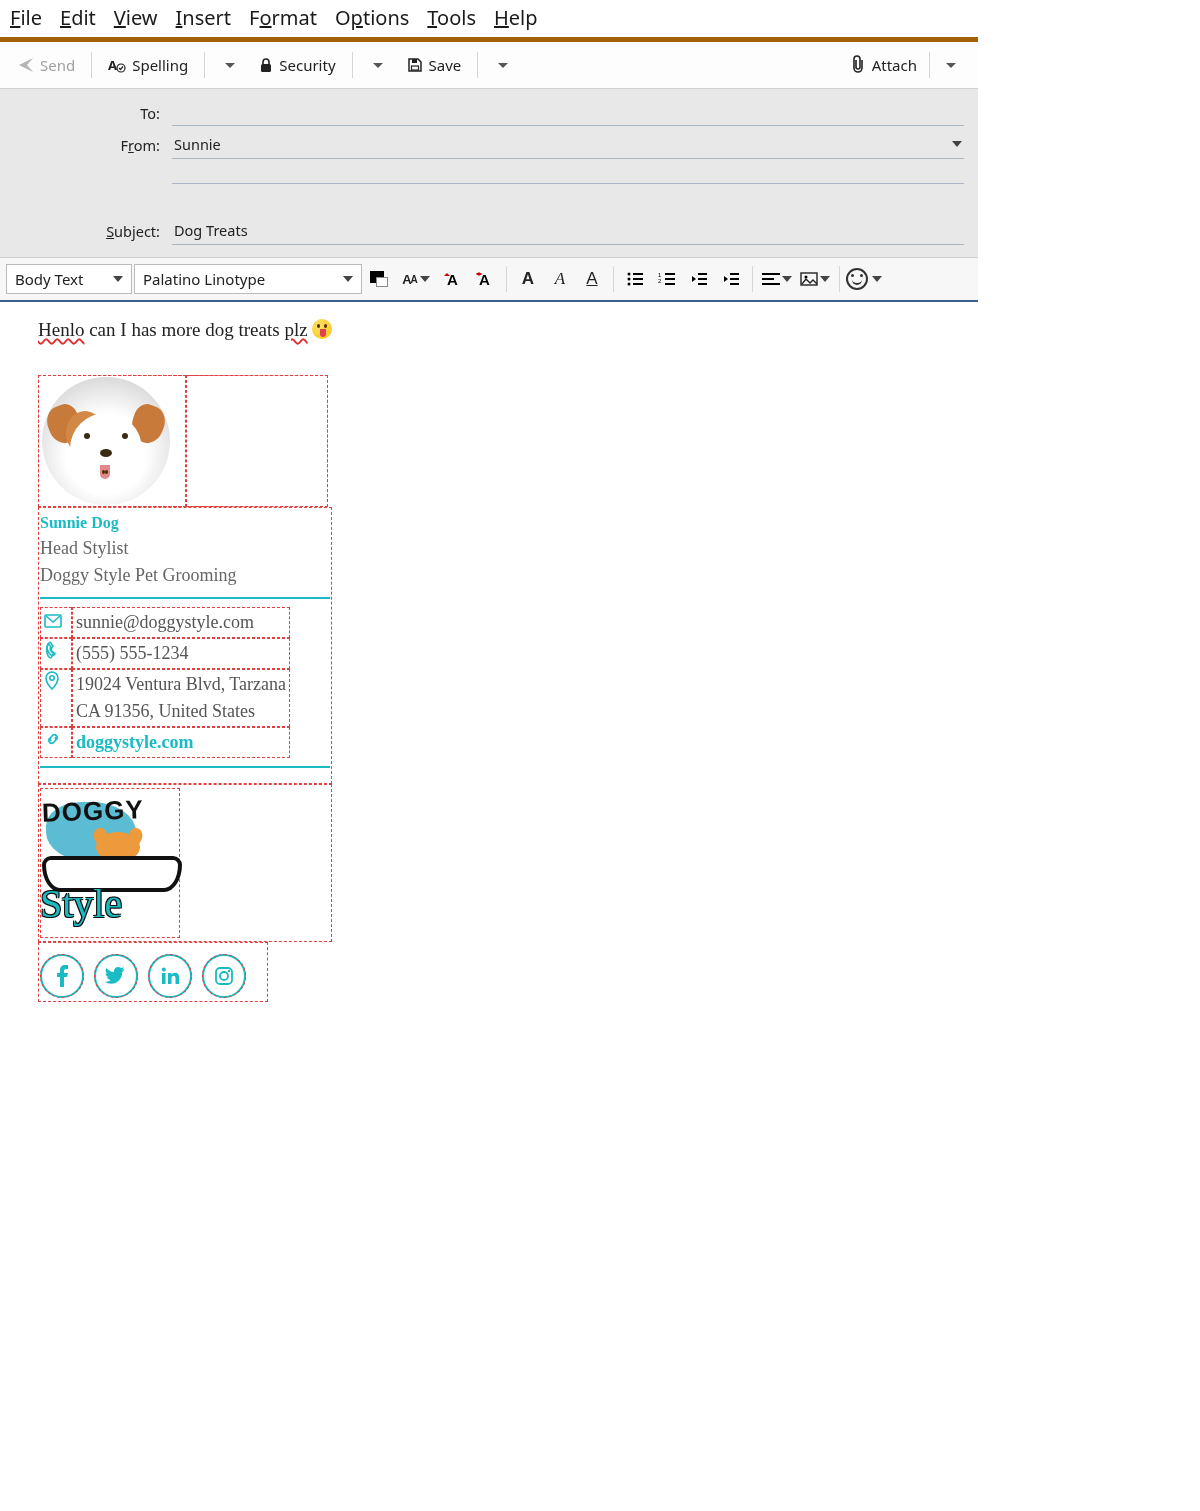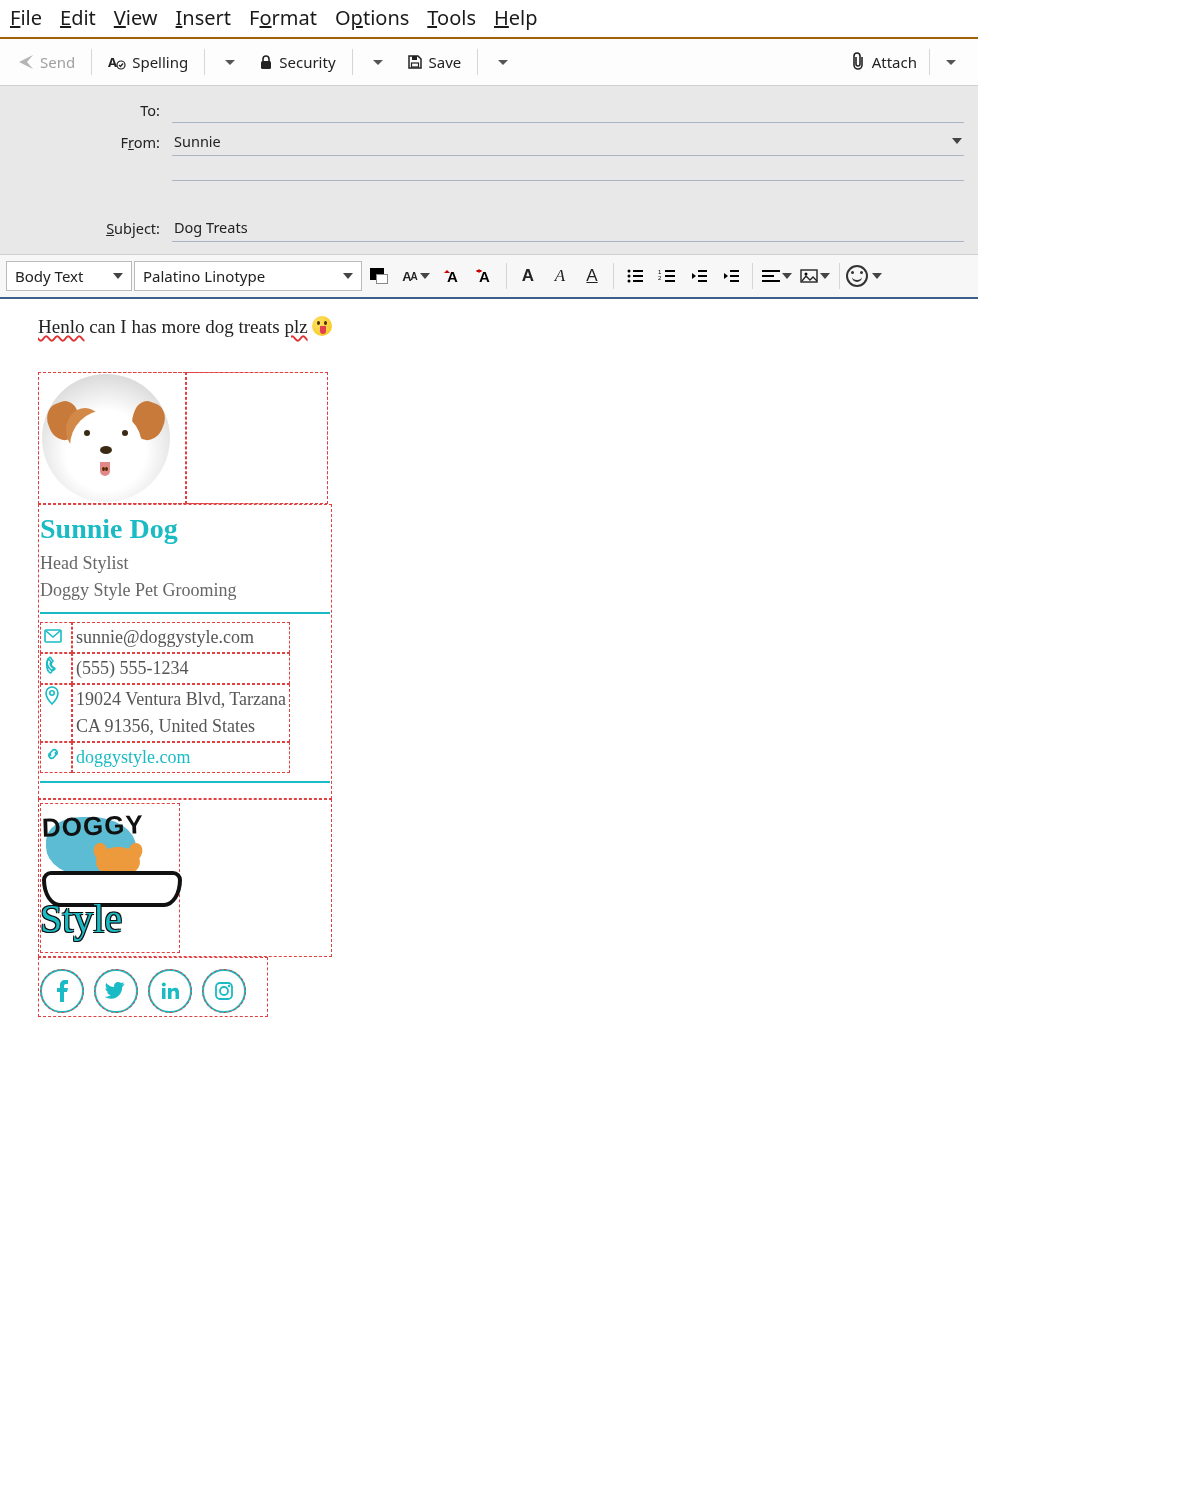--- a/index.html
+++ b/index.html
@@ -50,21 +50,21 @@
     background:#fff;
     display:flex;
     gap: 18px;
     padding: 4px 10px 6px 10px;
     font-size: 20px;
     color:#1a1a1a;
   }
   .menu-bar .mi u { text-decoration: underline; }
   .main-toolbar {
     background: var(--toolbar-bg);
-    border-top: 2px solid #a16207;
+    border-top: 5px solid #a16207;
     border-bottom: 1px solid #d0d0d0;
     display:flex;
     align-items:center;
     padding: 4px 10px;
     gap: 4px;
     height: 38px;
   }
   .tbtn {
     display:flex;
     align-items:center;
@@ -191,25 +191,25 @@
     position:relative; overflow:hidden;
   }
   .avatar .ear1 { position:absolute; top:28px; left:6px; width:32px; height:38px; background:#c87a3a; border-radius:50% 40% 60% 50%; transform:rotate(-20deg); }
   .avatar .ear2 { position:absolute; top:28px; right:6px; width:32px; height:38px; background:#c87a3a; border-radius:40% 50% 50% 60%; transform:rotate(20deg); }
   .avatar .face { position:absolute; top:36px; left:28px; width:72px; height:72px; background:#fff; border-radius:50%; }
   .avatar .patch { position:absolute; top:34px; left:24px; width:38px; height:44px; background:#d28846; border-radius:50%; }
   .avatar .eye1 { position:absolute; top:56px; left:42px; width:6px; height:6px; background:#3a2a14; border-radius:50%; }
   .avatar .eye2 { position:absolute; top:56px; right:42px; width:6px; height:6px; background:#3a2a14; border-radius:50%; }
   .avatar .nose { position:absolute; top:72px; left:58px; width:12px; height:8px; background:#3a2a14; border-radius:50%; }
   .avatar .tongue { position:absolute; top:82px; left:60px; width:10px; height:14px; background:#e38888; border-radius:0 0 6px 6px; }
-  .sig .name { color: var(--teal); font-weight:bold; font-size:28px; }
+  .sig .name { color: var(--teal); font-weight:bold; font-size:16px; }
   .sig .role { color:#666; }
   .sig .company { color:#666; }
   .sig .ci { color:var(--teal); width:24px; }
-  .sig a { color:var(--teal); text-decoration:none; font-weight:400; }
+  .sig a { color:var(--teal); text-decoration:none; font-weight:700; }
   .logo {
     width:140px; height:150px; position:relative;
   }
   .logo .bubble { position:absolute; top:14px; left:6px; width:90px; height:60px; background:#5bbcd4; border-radius:40% 50% 45% 50%; }
   .logo .doggy { font-family: Arial Black, sans-serif; font-size:26px; font-weight:900; letter-spacing:1px; color:#111; position:absolute; top:4px; left:2px; transform:rotate(-2deg); }
   .logo .dogface { position:absolute; top:44px; left:56px; width:44px; height:40px; }
   .logo .dogface .head { width:44px; height:30px; background:#ec9a3c; border-radius:50%; position:relative; }
   .logo .dogface .earL { position:absolute; top:-4px; left:-2px; width:14px; height:18px; background:#ec9a3c; border-radius:50% 40%; transform:rotate(-25deg); }
   .logo .dogface .earR { position:absolute; top:-4px; right:-2px; width:14px; height:18px; background:#ec9a3c; border-radius:40% 50%; transform:rotate(25deg); }
   .logo .tub { position:absolute; bottom:46px; left:2px; width:132px; height:28px; border:4px solid #111; border-radius:10px 10px 20px 20px / 10px 10px 30px 30px; background:#fff; }

